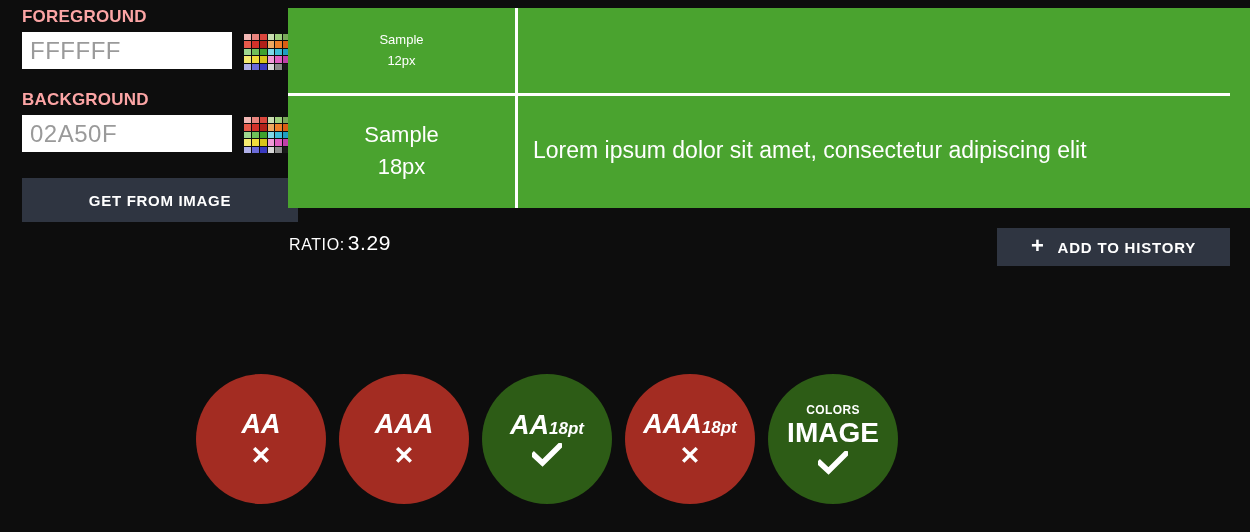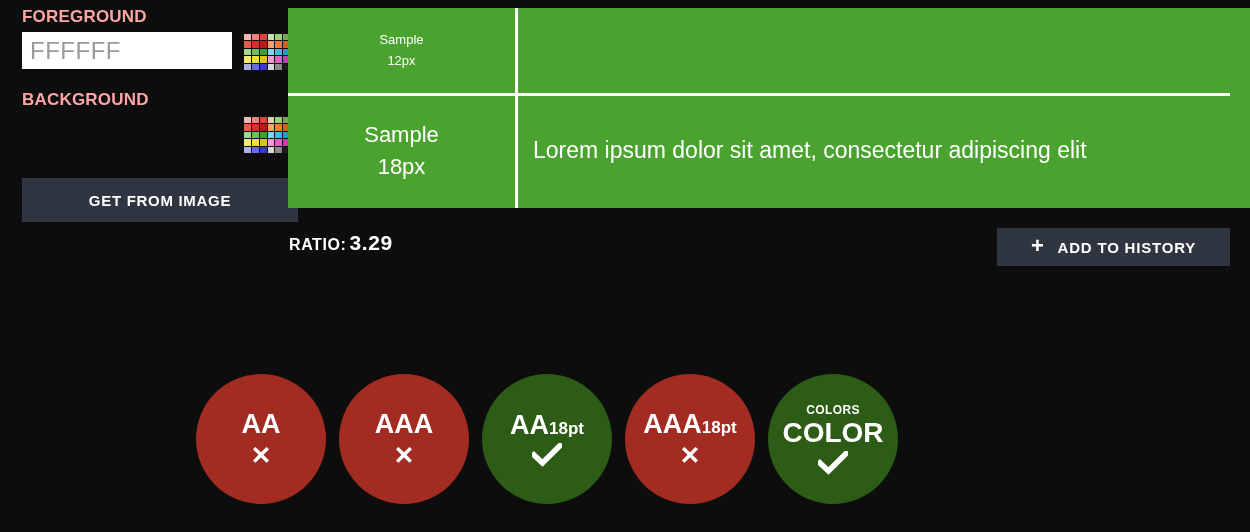--- a/index.html
+++ b/index.html
@@ -146,21 +146,21 @@
   .text-cell.t12 { font-size: 13px; line-height: 1.65; }
   .text-cell.t18 { font-size: 23px; }
 
   
   .ratio {
     position: absolute;
     left: 289px;
     top: 231px;
     color: #ffffff;
     font-size: 17px;
-    font-weight: bold;
+    font-weight: normal;
     letter-spacing: 0.6px;
     white-space: nowrap;
   }
   .ratio .label { font-size: 16px; }
   .ratio .value { font-size: 21px; margin-left: 3px; }
 
   .add-history {
     position: absolute;
     left: 997px;
     top: 228px;
@@ -216,20 +216,21 @@
     font-size: 12px;
     font-weight: bold;
     letter-spacing: 0.4px;
     margin-bottom: 1px;
   }
   .badge-title {
     font-size: 27px;
     font-weight: bold;
     line-height: 1.05;
     white-space: nowrap;
+    font-style: italic;
   }
   .badge-title .sub {
     font-size: 17px;
     font-weight: bold;
   }
   .badge-value {
     font-size: 28px;
     font-weight: bold;
     line-height: 1.05;
   }
@@ -288,20 +289,21 @@
           <i style="background: rgb(58, 58, 192);"></i>
           <i style="background: rgb(216, 216, 216);"></i>
           <i style="background: rgb(138, 138, 138);"></i>
           <i style="background: rgb(26, 26, 26);"></i>
         </span>
     </div>
 
     <div class="field-label">BACKGROUND</div>
 
     <div class="input-row">
+      <input class="hex-input" type="text" value="02A50F" style="">
       <span class="swatch-grid">
           <i style="background: rgb(242, 184, 181);"></i>
           <i style="background: rgb(232, 131, 125);"></i>
           <i style="background: rgb(217, 70, 60);"></i>
           <i style="background: rgb(201, 221, 176);"></i>
           <i style="background: rgb(159, 207, 125);"></i>
           <i style="background: rgb(122, 168, 90);"></i>
           <i style="background: rgb(232, 90, 74);"></i>
           <i style="background: rgb(210, 50, 42);"></i>
           <i style="background: rgb(176, 32, 24);"></i>
@@ -385,21 +387,21 @@
         </div>
       </div>
       <div class="badge fail">
         <div class="badge-title">AAA<span class="sub">18pt</span></div>
         <div class="badge-mark">
           <span class="mark-x">✕</span>
         </div>
       </div>
       <div class="badge pass">
         <div class="badge-toplabel">COLORS</div>
-        <div class="badge-value">COLOR</div>
+        <div class="badge-value">IMAGE</div>
         <div class="badge-mark">
           <span class="mark-check">
             <svg width="30" height="24" viewBox="0 0 30 24">
               <path d="M2 12 L10.5 20 L28 2.5" stroke="#ffffff" stroke-width="5.5" fill="none" stroke-linecap="square" stroke-linejoin="miter"></path>
             </svg>
           </span>
         </div>
       </div>
     </div>
 

